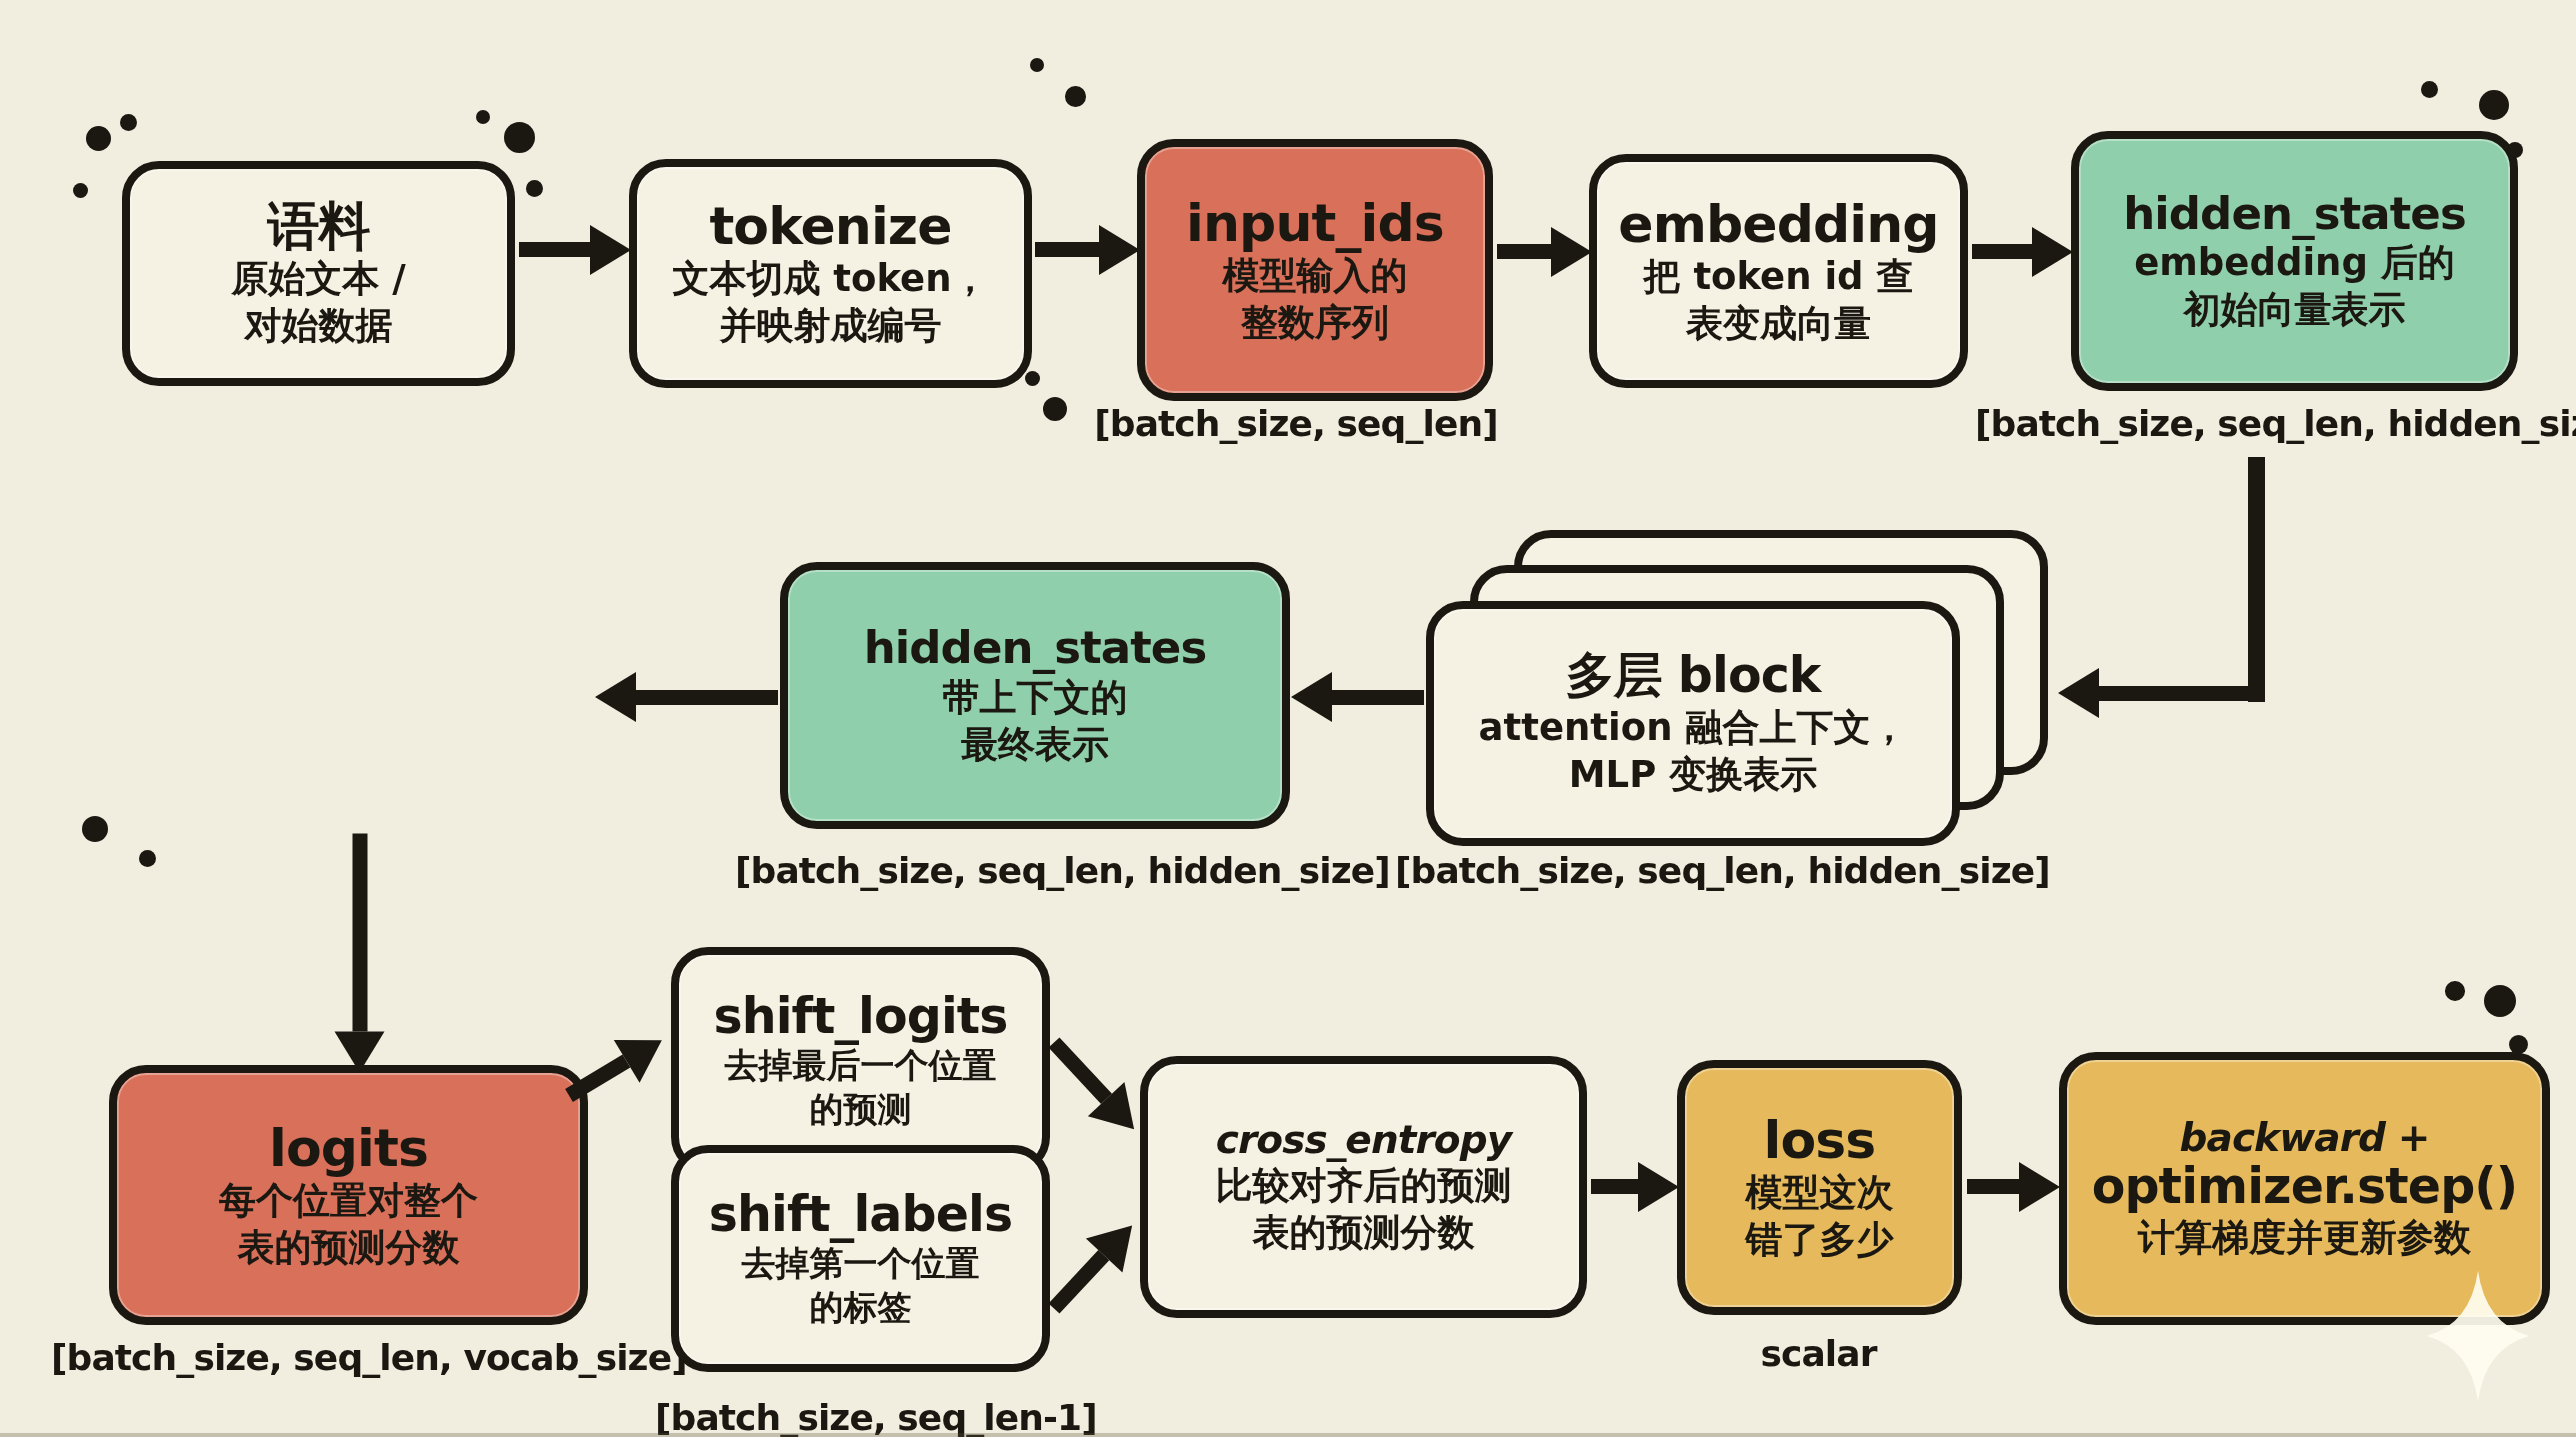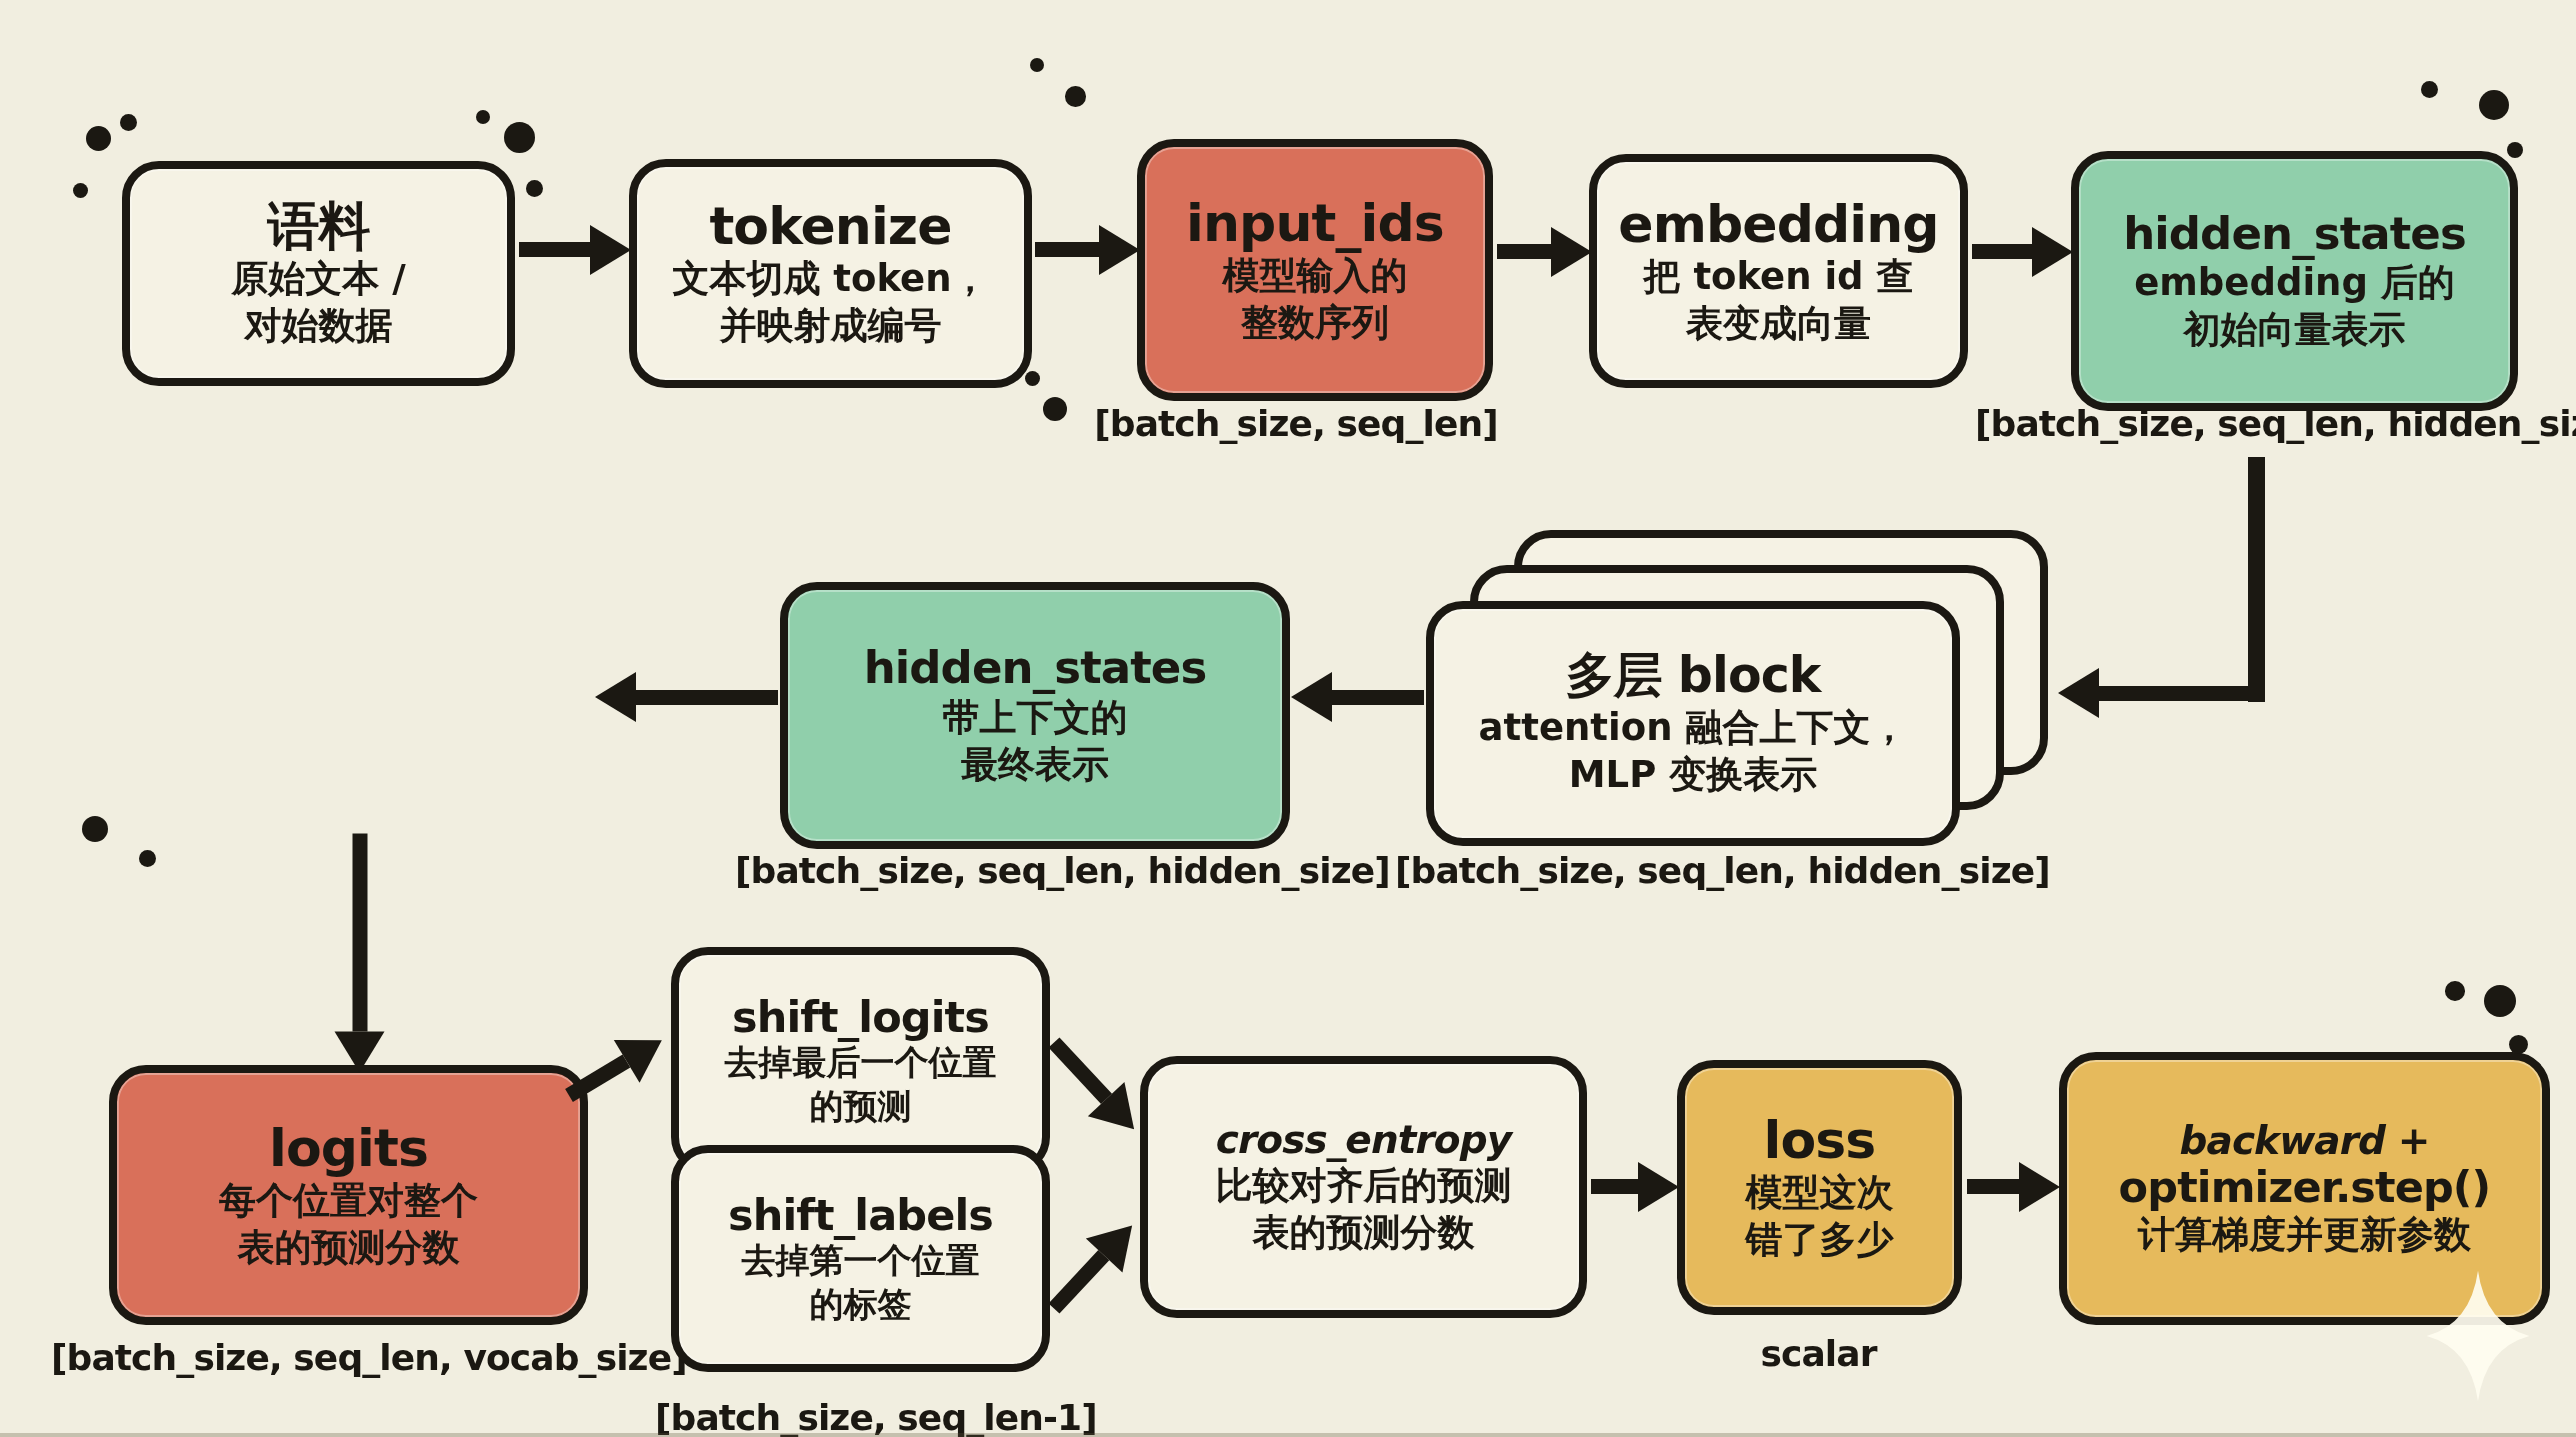--- a/index.html
+++ b/index.html
@@ -14,24 +14,24 @@
     color:var(--ink);
   }
   .node{
     position:absolute; box-sizing:border-box;
     background:var(--fill); border:8.4px solid var(--ink); border-radius:37px;
     display:flex; flex-direction:column; align-items:center; justify-content:center;
     text-align:center; z-index:4; gap:1.9px;
     box-shadow:inset 0 0 0 1.9px rgba(255,255,255,.35);
   }
   .node.red{background:var(--red);}
-  .node.green{background:var(--green);margin-top:20px;}
+  .node.green{background:var(--green);}
   .node.yellow{background:var(--yellow);}
   .nt{font-weight:bold; font-size:52px; letter-spacing:-0.9px; line-height:1.08; white-space:nowrap;}
-  .nt.s52{font-size:49px;} .nt.s50{font-size:39px;font-style:italic;} .nt.s48{font-size:45px;} .nt.s46{font-size:43px;}
+  .nt.s52{font-size:49px;} .nt.s50{font-size:39px;font-style:italic;} .nt.s48{font-size:45px;} .nt.s46{font-size:49px;}
   .nd{font-weight:bold; font-size:37px; line-height:1.22; white-space:nowrap;}
   .shape{
     position:absolute; font-weight:bold; font-size:36px; text-align:center;
     letter-spacing:-0.9px; z-index:2; white-space:nowrap;
   }
   
   .ar{position:absolute; height:15px; background:var(--ink); transform-origin:0 50%; z-index:5;}
   .ar::after{
     content:""; position:absolute; left:100%; top:50%; margin-top:-25px;
     border-left:41px solid var(--ink);

